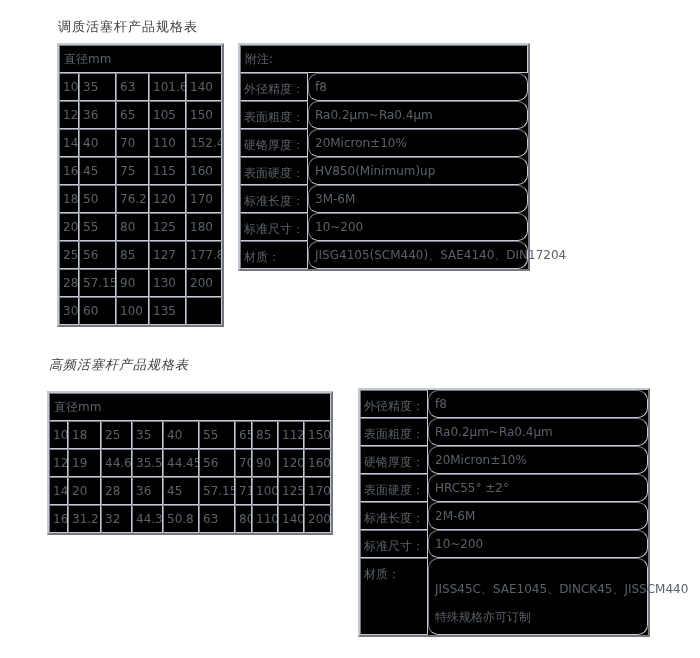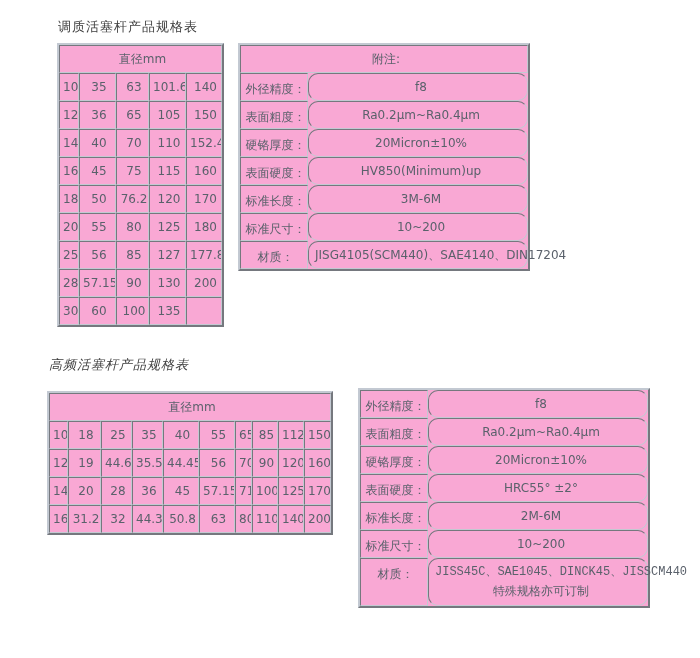--- a/index.html
+++ b/index.html
@@ -3,39 +3,39 @@
 <meta charset="utf-8">
 <style>
   * { box-sizing: border-box; }
   html, body { margin: 0; padding: 0; }
   body {
     width: 700px; height: 658px;
     background: #ffffff;
     font-family: "DejaVu Sans", "Liberation Sans", sans-serif;
     color: #5a616b;
   }
-  .page { position: relative; width: 700px; height: 658px; overflow: hidden; text-align: center; }
+  .page { position: relative; width: 700px; height: 658px; overflow: hidden; }
 
   .sec-title {
     position: absolute;
     font-size: 13px;
     color: #404040;
     white-space: nowrap;
     letter-spacing: 1px;
   }
   #title1 { left: 58px; top: 18px; }
   #title2 { left: 49px; top: 356px; font-style: italic; }
 
   table.spec {
     position: absolute;
     border-collapse: separate;
     border-spacing: 0;
     border: 2px outset #c3c9d2;
     table-layout: fixed;
-    background: #f9a8d4;
+    background: #000000;
   }
   table.spec td {
     border: 1px inset #c3c9d2;
     height: 28px;
     padding: 0 0 0 3px;
     font-size: 12px;
     color: #5a616b;
     vertical-align: middle;
     white-space: nowrap;
     overflow: hidden;
@@ -46,25 +46,24 @@
     vertical-align: top;
     padding-top: 7px;
   }
   table.notes td.val {
     padding-left: 6px;
     overflow: visible;
     border-radius: 10px;
   }
   table.notes td.multiline {
     height: auto;
-    line-height: 20px;
-    padding-top: 3px;
+    line-height: 28px;
+    padding-top: 16px;
     padding-bottom: 3px;
     vertical-align: middle;
-    font-family: Liberation Mono, monospace;
   }
 
   #table1 { left: 57px;  top: 43px;  width: 167px; }
   #notes1 { left: 238px; top: 43px;  width: 292px; }
   #table2 { left: 47px;  top: 391px; width: 286px; }
   #notes2 { left: 358px; top: 388px; width: 292px; }
 </style>
 </head>
 <body>
 

